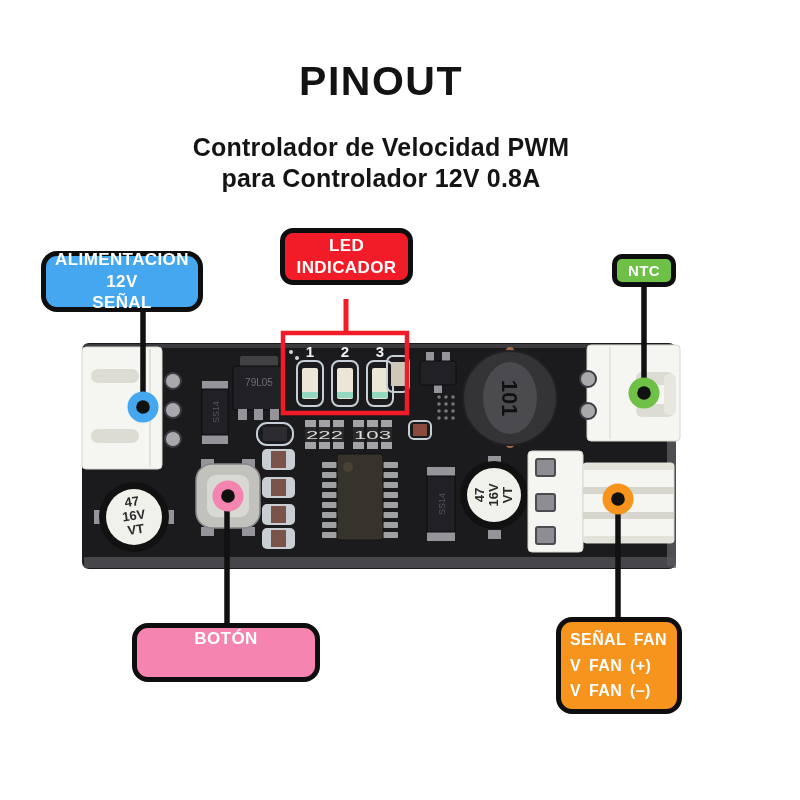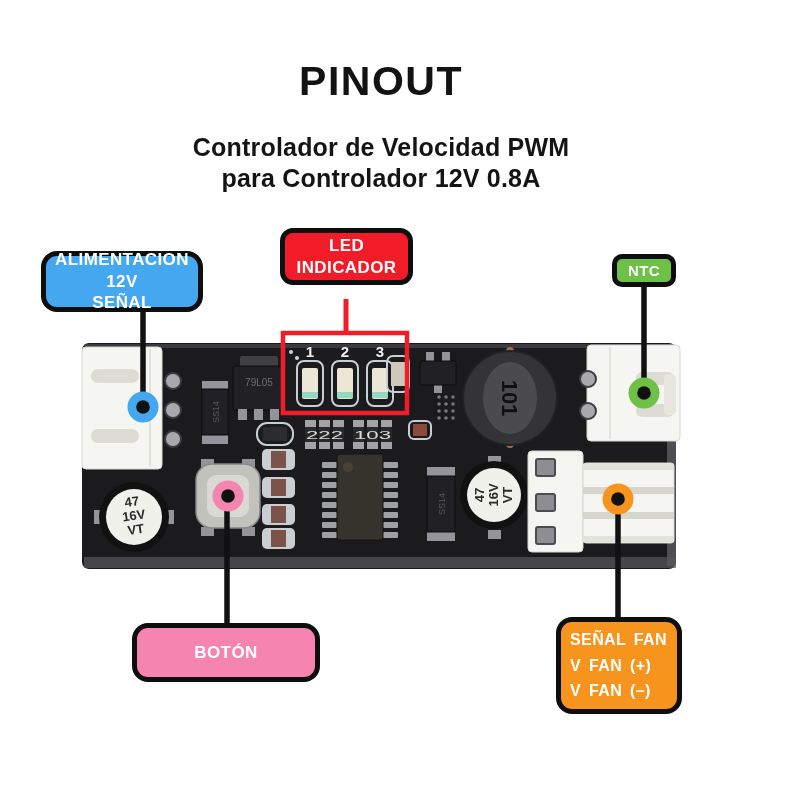--- a/index.html
+++ b/index.html
@@ -13,21 +13,21 @@
   svg.scene{position:absolute;left:0;top:0;}
 
   .callout{
     position:absolute;box-sizing:border-box;border:5px solid #0e0e0e;color:#fff;
     font-weight:bold;display:flex;flex-direction:column;justify-content:center;
     align-items:center;text-align:center;letter-spacing:.4px;line-height:1.28;
   }
   .co-power{left:41px;top:251px;width:162px;height:61px;border-radius:16px;background:var(--c-blue);font-size:17px;}
   .co-led{left:280px;top:228px;width:133px;height:57px;border-radius:13px;background:var(--c-red);font-size:17px;align-items:center;}
   .co-ntc{left:612px;top:254px;width:64px;height:33px;border-radius:10px;background:var(--c-green);font-size:15px;}
-  .co-btn{left:132px;top:623px;width:188px;height:59px;border-radius:16px;background:var(--c-pink);font-size:17px;}
+  .co-btn{left:132px;top:623px;width:188px;height:59px;border-radius:16px;background:var(--c-pink);font-size:17px;justify-content:space-between;}
   .co-fan{left:556px;top:617px;width:126px;height:97px;border-radius:16px;background:var(--c-orange);
           font-size:16px;align-items:flex-start;text-align:left;padding-left:9px;line-height:1.62;word-spacing:3px;}
 
   
   .pcb{fill:#1b1b1e;}
   .white-conn{fill:#f5f5f1;stroke:#d8d8d0;stroke-width:1;}
   .slot{fill:#dddcd4;}
   .pin-round{fill:#a9a9ad;stroke:#3c3c40;stroke-width:2;}
   .pin-sq{fill:#8e8e92;stroke:#4c4c50;stroke-width:2;}
   .metal{fill:#94949a;}

